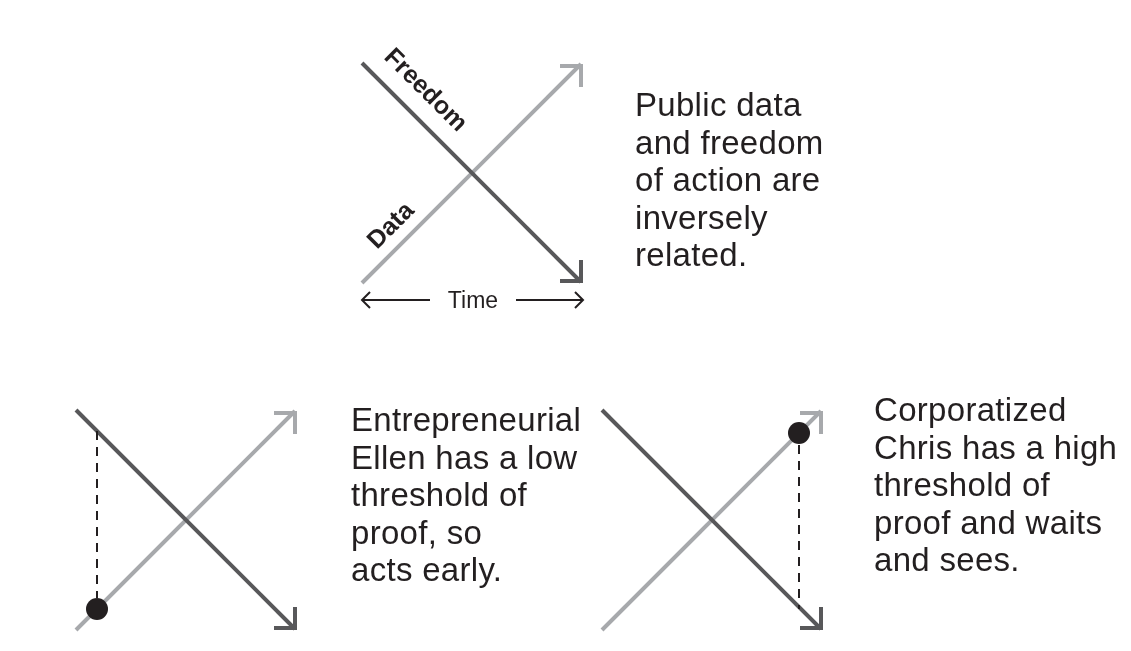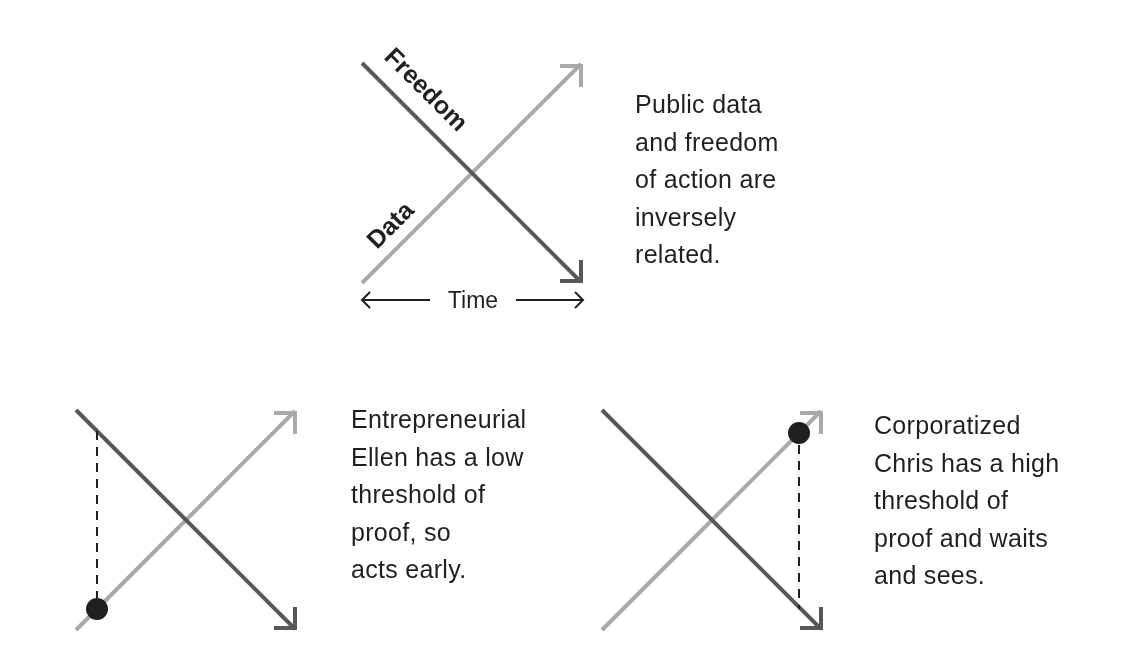--- a/index.html
+++ b/index.html
@@ -1,18 +1,18 @@
 <!DOCTYPE html>
 <html><head>
 <meta charset="utf-8">
 <style>
   html, body { margin: 0; padding: 0; background: #ffffff; }
   body { width: 1131px; height: 651px; position: relative; overflow: hidden; font-family: "Liberation Sans", "DejaVu Sans", sans-serif; color: #231f20; }
   svg.canvas { position: absolute; left: 0; top: 0; }
-  .caption { position: absolute; font-size: 25px; line-height: 37.5px; color: #231f20; letter-spacing: 0.3px; white-space: pre-line; }
+  .caption { position: absolute; font-size: 33px; line-height: 37.5px; color: #231f20; letter-spacing: 0.3px; white-space: pre-line; }
   .axis-label { font-family: "Liberation Sans", "DejaVu Sans", sans-serif; font-weight: bold; font-size: 25px; fill: #231f20; }
   .time-label { font-family: "Liberation Sans", "DejaVu Sans", sans-serif; font-size: 23px; fill: #231f20; }
 </style>
 </head>
 <body>
 
 <svg class="canvas" width="1131" height="651" viewBox="0 0 1131 651" xmlns="http://www.w3.org/2000/svg">
 
   <g>
 
@@ -68,17 +68,17 @@
 <div class="caption" style="left:635px; top:86px;">Public data
 and freedom
 of action are
 inversely
 related.</div>
 <div class="caption" style="left:351px; top:401px;">Entrepreneurial
 Ellen has a low
 threshold of
 proof, so
 acts early.</div>
-<div class="caption" style="left:874px; top:407px;">Corporatized
+<div class="caption" style="left:874px; top:391px;">Corporatized
 Chris has a high
 threshold of
 proof and waits
 and sees.</div>
 
 </body></html>

